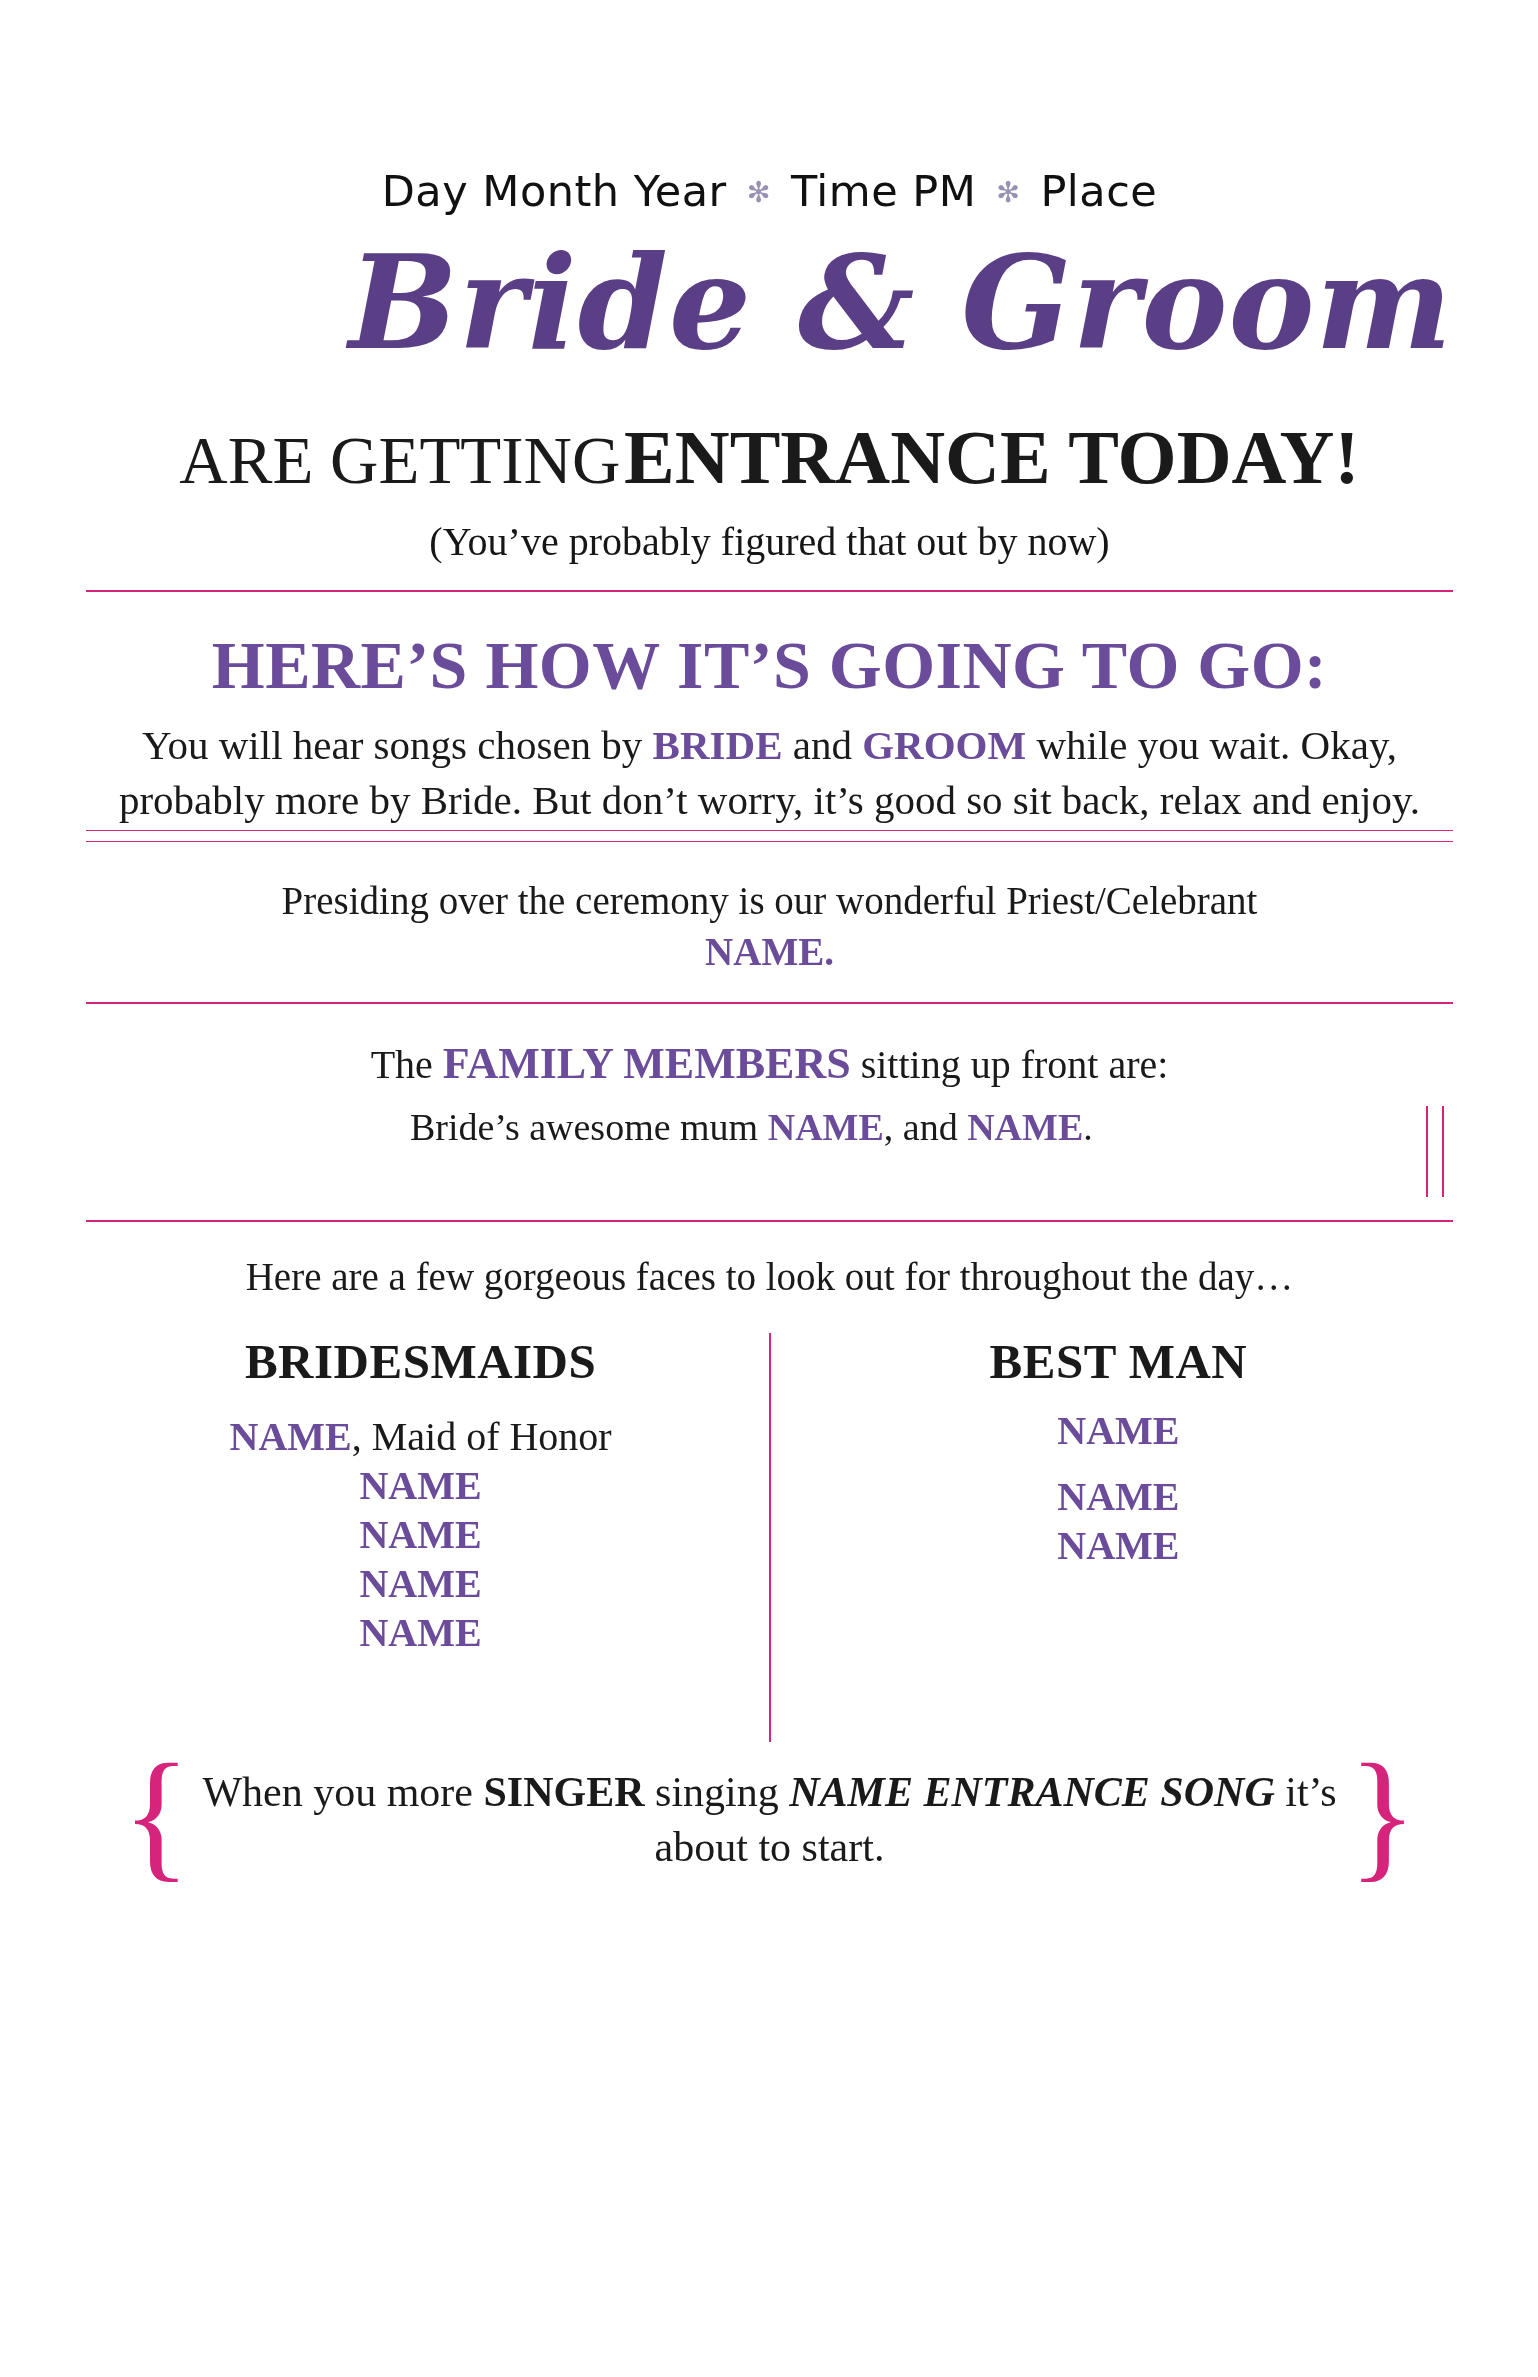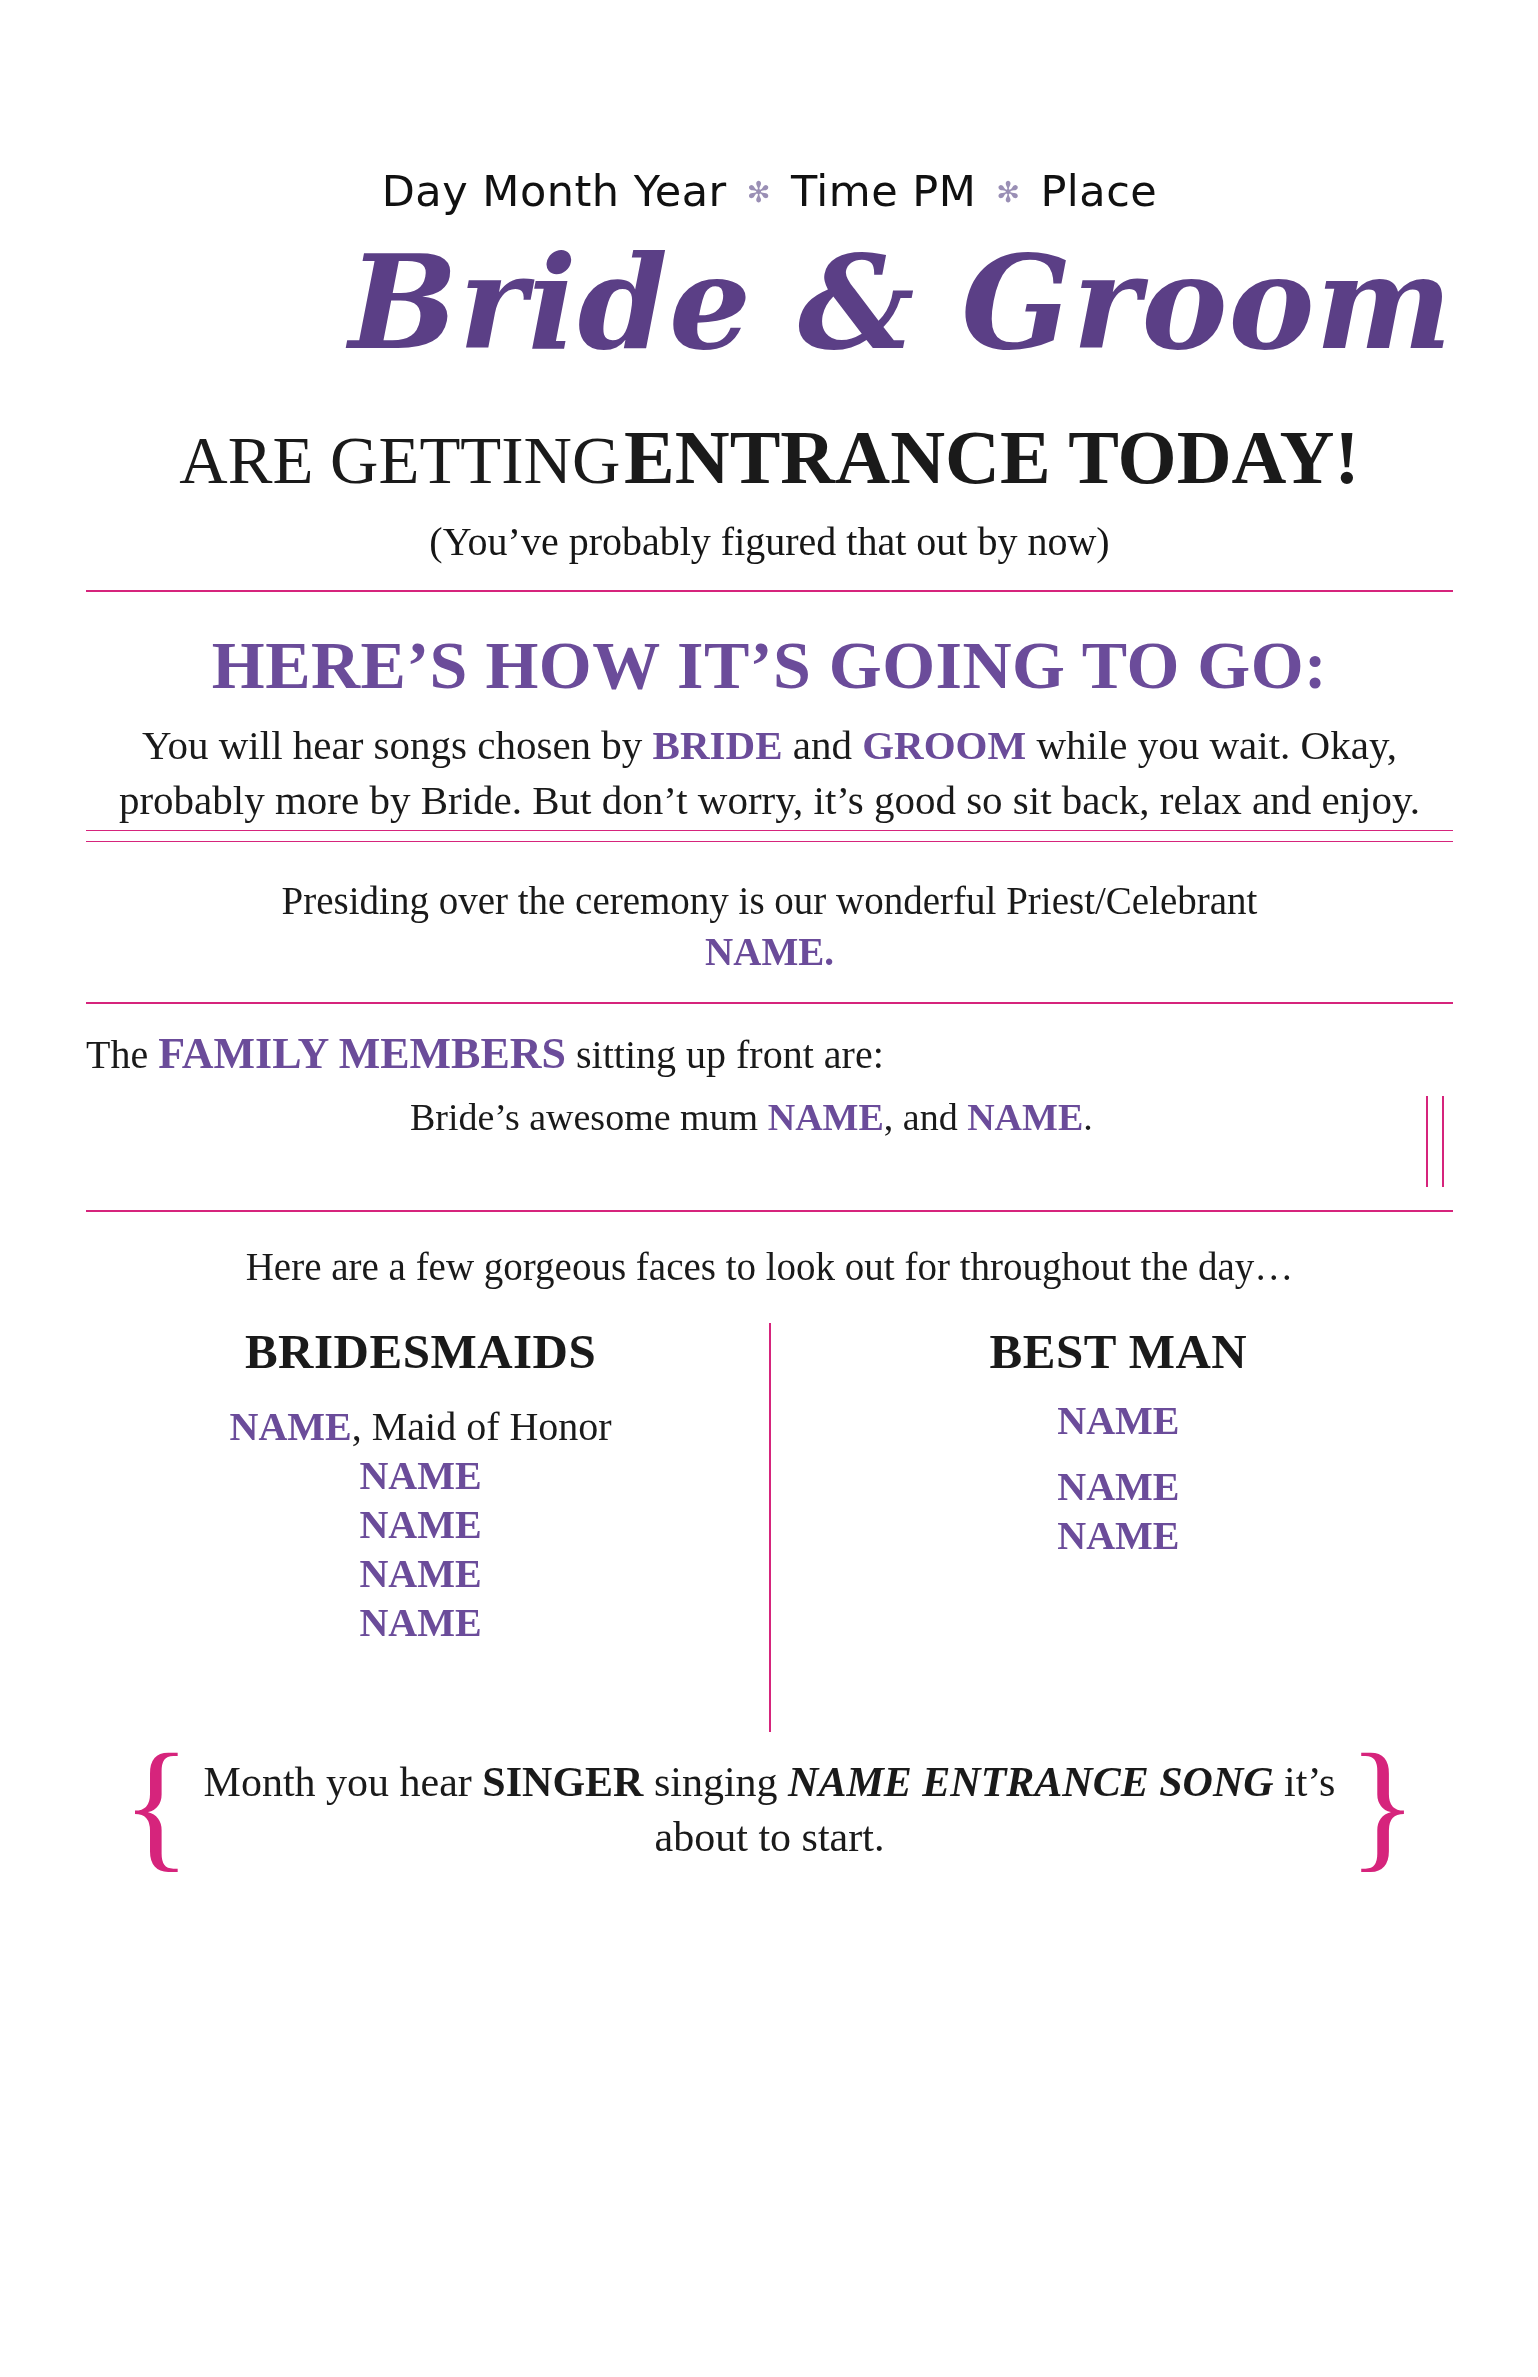--- a/index.html
+++ b/index.html
@@ -112,23 +112,23 @@
 
   .priest-block {
     text-align: center;
     font-size: 39px;
     line-height: 1.3;
     margin-top: 34px;
   }
   .priest-block .nm { display: block; }
 
   .family-head {
-    text-align: left;
+    text-align: center;
     font-size: 40px;
-    margin-top: 24px;
+    margin-top: 34px;
   }
   .family-head .strong {
     color: #6b4c9a;
     font-weight: bold;
     font-size: 44px;
   }
 
   .parents-row {
     display: flex;
     margin-top: 13.3px;
@@ -295,18 +295,18 @@
         <div class="nm">NAME</div>
         <div class="nm">NAME</div>
       </div>
     </div>
   </div>
 
   <div class="footer">
     <span class="brace left">{</span>
     <span class="brace right">}</span>
     <div class="footer-text">
-      <span>Month you hear </span><b>SINGER</b><span> singing </span><i class="bi">NAME ENTRANCE SONG</i><span> it’s about to start.</span>
+      <span>When you more </span><b>SINGER</b><span> singing </span><i class="bi">NAME ENTRANCE SONG</i><span> it’s about to start.</span>
     </div>
   </div>
 
 </div>
 
 
 </body></html>

